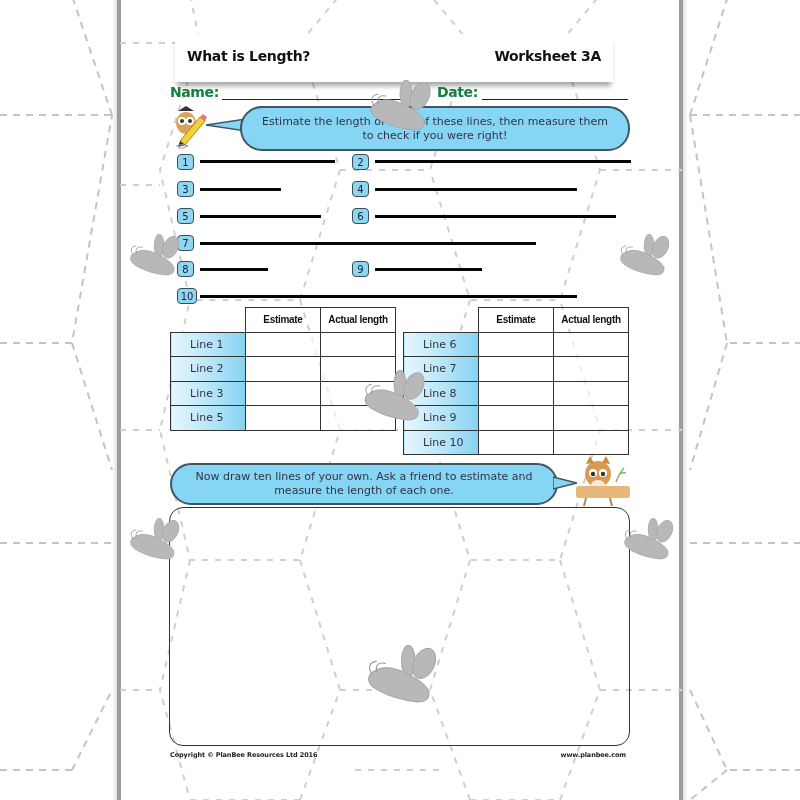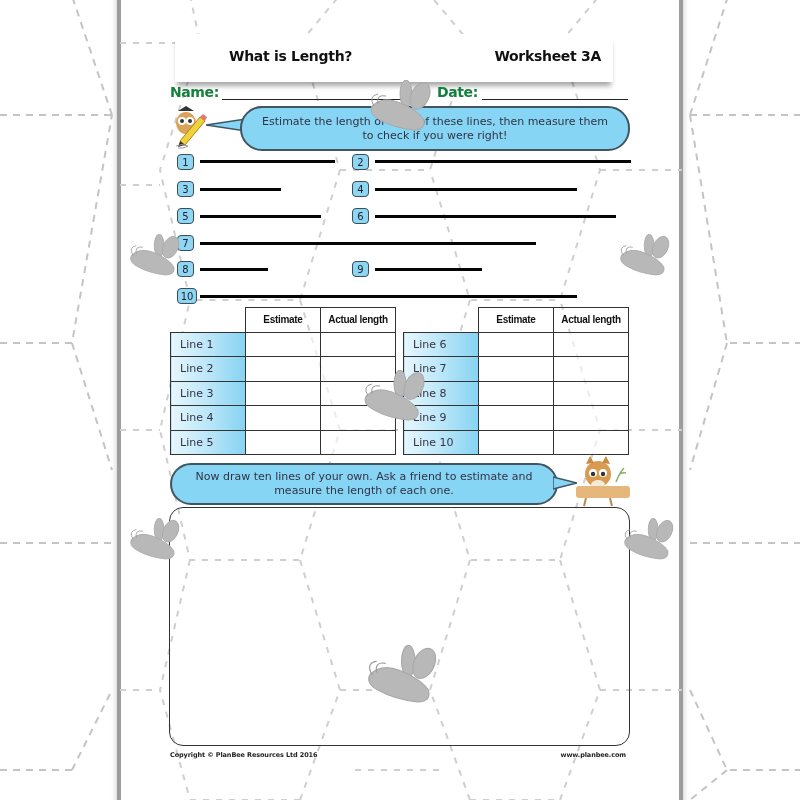--- a/index.html
+++ b/index.html
@@ -19,21 +19,21 @@
 
     .content { position: absolute; left: 0; top: 0; width: 800px; height: 800px; z-index: 3; }
 
     .title-card {
       position: absolute; left: 175px; top: 34px; width: 438px; height: 48px;
       background: #ffffff;
       box-shadow: 0 6px 5px -2px rgba(0,0,0,0.35);
     }
     .title-left, .title-right {
       position: absolute; top: 14px; font-family: "DejaVu Sans", sans-serif;
-      font-weight: bold; font-size: 14px; color: #111; letter-spacing: -0.3px; margin-left: 42px;
+      font-weight: bold; font-size: 14px; color: #111; letter-spacing: -0.3px;
     }
     .title-left { left: 12px; }
     .title-right { right: 12px; }
 
     .field-label { position: absolute; font-family: "DejaVu Sans", sans-serif; font-weight: bold; font-size: 14px; color: #15803d; letter-spacing: -0.4px; }
     .field-line { position: absolute; height: 1px; background: #222; }
 
     .bubble {
       position: absolute; background: #86d5f4; border: 2px solid #3f5560;
       border-radius: 22px; color: #334;
@@ -50,21 +50,21 @@
     }
     .num-badge.wide { width: 20px; }
     .measure-line { position: absolute; height: 3px; background: #050505; }
 
     table.lt { position: absolute; border-collapse: collapse; font-family: "DejaVu Sans", sans-serif; }
     table.lt td, table.lt th { border: 1.5px solid #333; height: 24.5px; }
     table.lt th { font-family: Liberation Sans, sans-serif; font-weight: bold; font-size: 10px; color: #111; letter-spacing: -0.3px; }
     table.lt th.blank { border: none; border-bottom: 1.5px solid #333; border-right: 1.5px solid #333; background: transparent; }
     table.lt td.rowlabel {
       background: linear-gradient(to right, #e6f6fd 0%, #bfe8f9 45%, #86d3f2 100%);
-      font-size: 11px; color: #334; padding-left: 9px; text-align: left; margin-left: 48px;
+      font-size: 11px; color: #334; padding-left: 19px; text-align: left; margin-left: 48px;
     }
     table.lt td.cell { background: rgba(255,255,255,0.6); }
 
     .draw-box {
       position: absolute; left: 169px; top: 507px; width: 461px; height: 239px;
       border: 1.5px solid #333; border-radius: 14px; background: transparent;
     }
 
     .footer { position: absolute; top: 751px; font-family: "DejaVu Sans", sans-serif; font-weight: bold; font-size: 6.5px; color: #222; letter-spacing: -0.1px; }
 
@@ -196,25 +196,20 @@
       <td class="rowlabel">Line 2</td>
       <td class="cell"></td>
       <td class="cell"></td>
     </tr>
     <tr>
       <td class="rowlabel">Line 3</td>
       <td class="cell"></td>
       <td class="cell"></td>
     </tr>
     <tr>
-      <td class="rowlabel">Line 4</td>
-      <td class="cell"></td>
-      <td class="cell"></td>
-    </tr>
-    <tr>
       <td class="rowlabel">Line 5</td>
       <td class="cell"></td>
       <td class="cell"></td>
     </tr>
   </tbody>
     </table>
 
   <table class="lt" style="left:403px; top:307px; width:226px;">
     <tbody>
         <tr>

